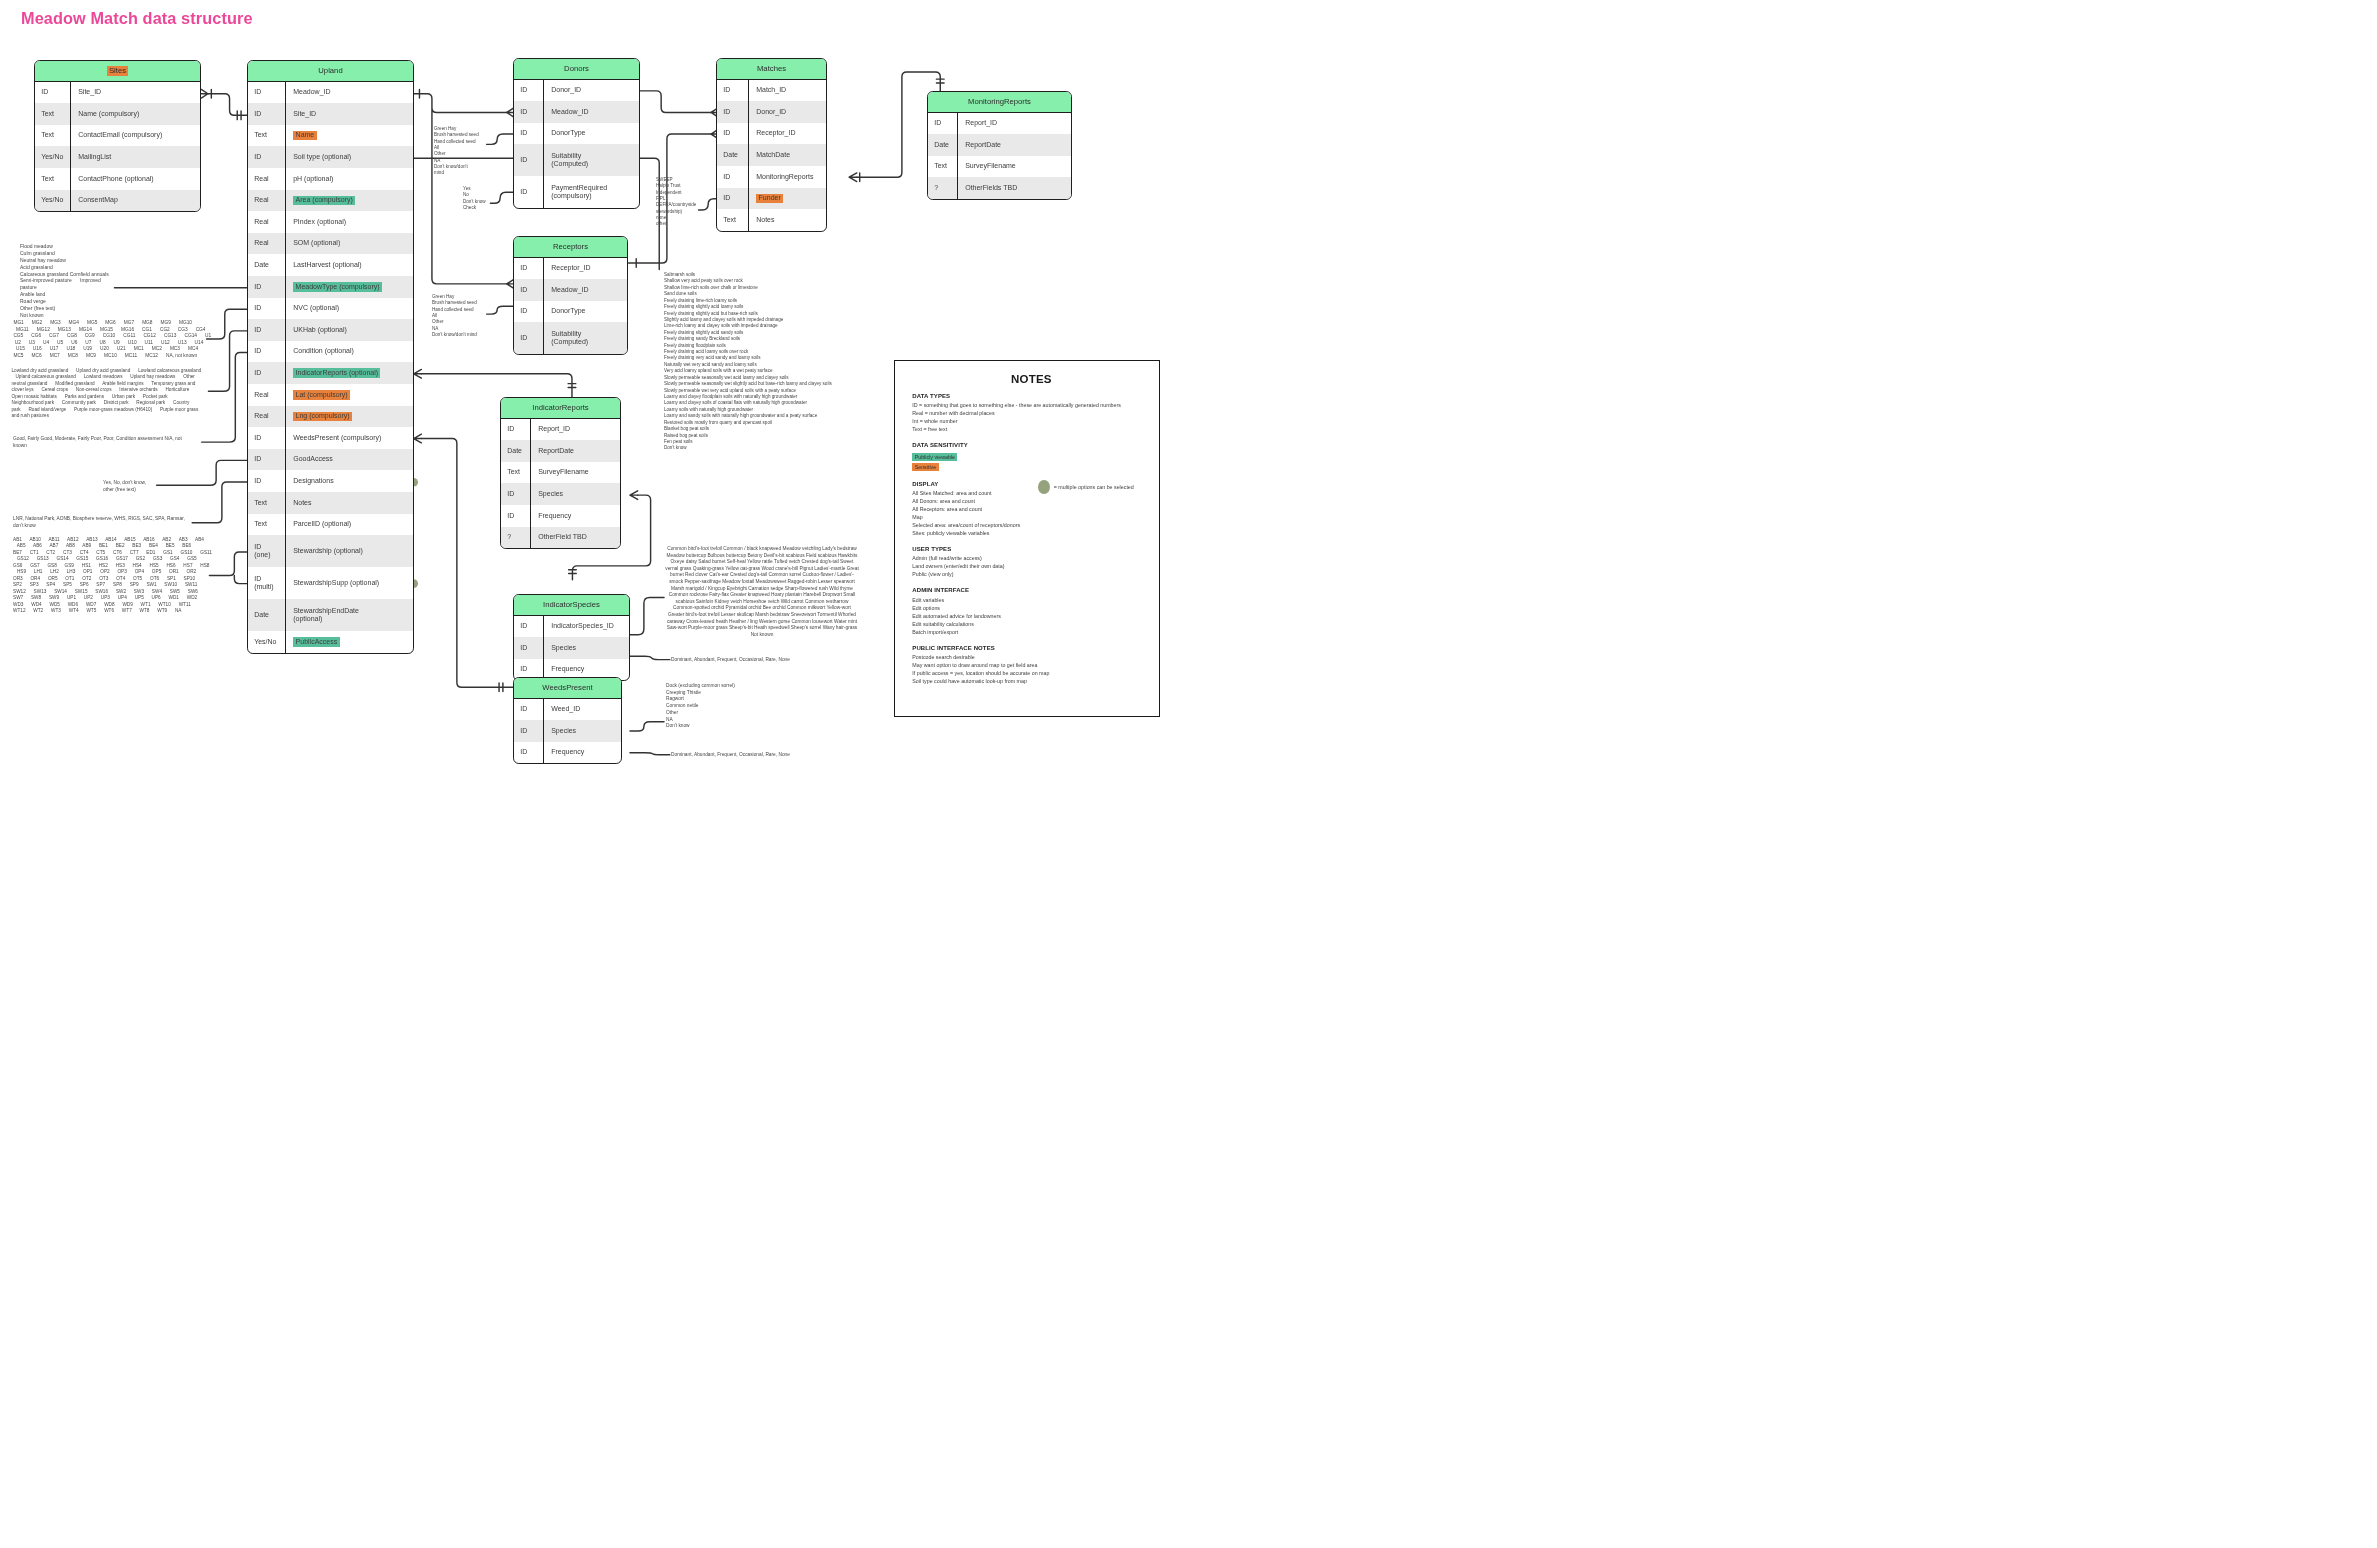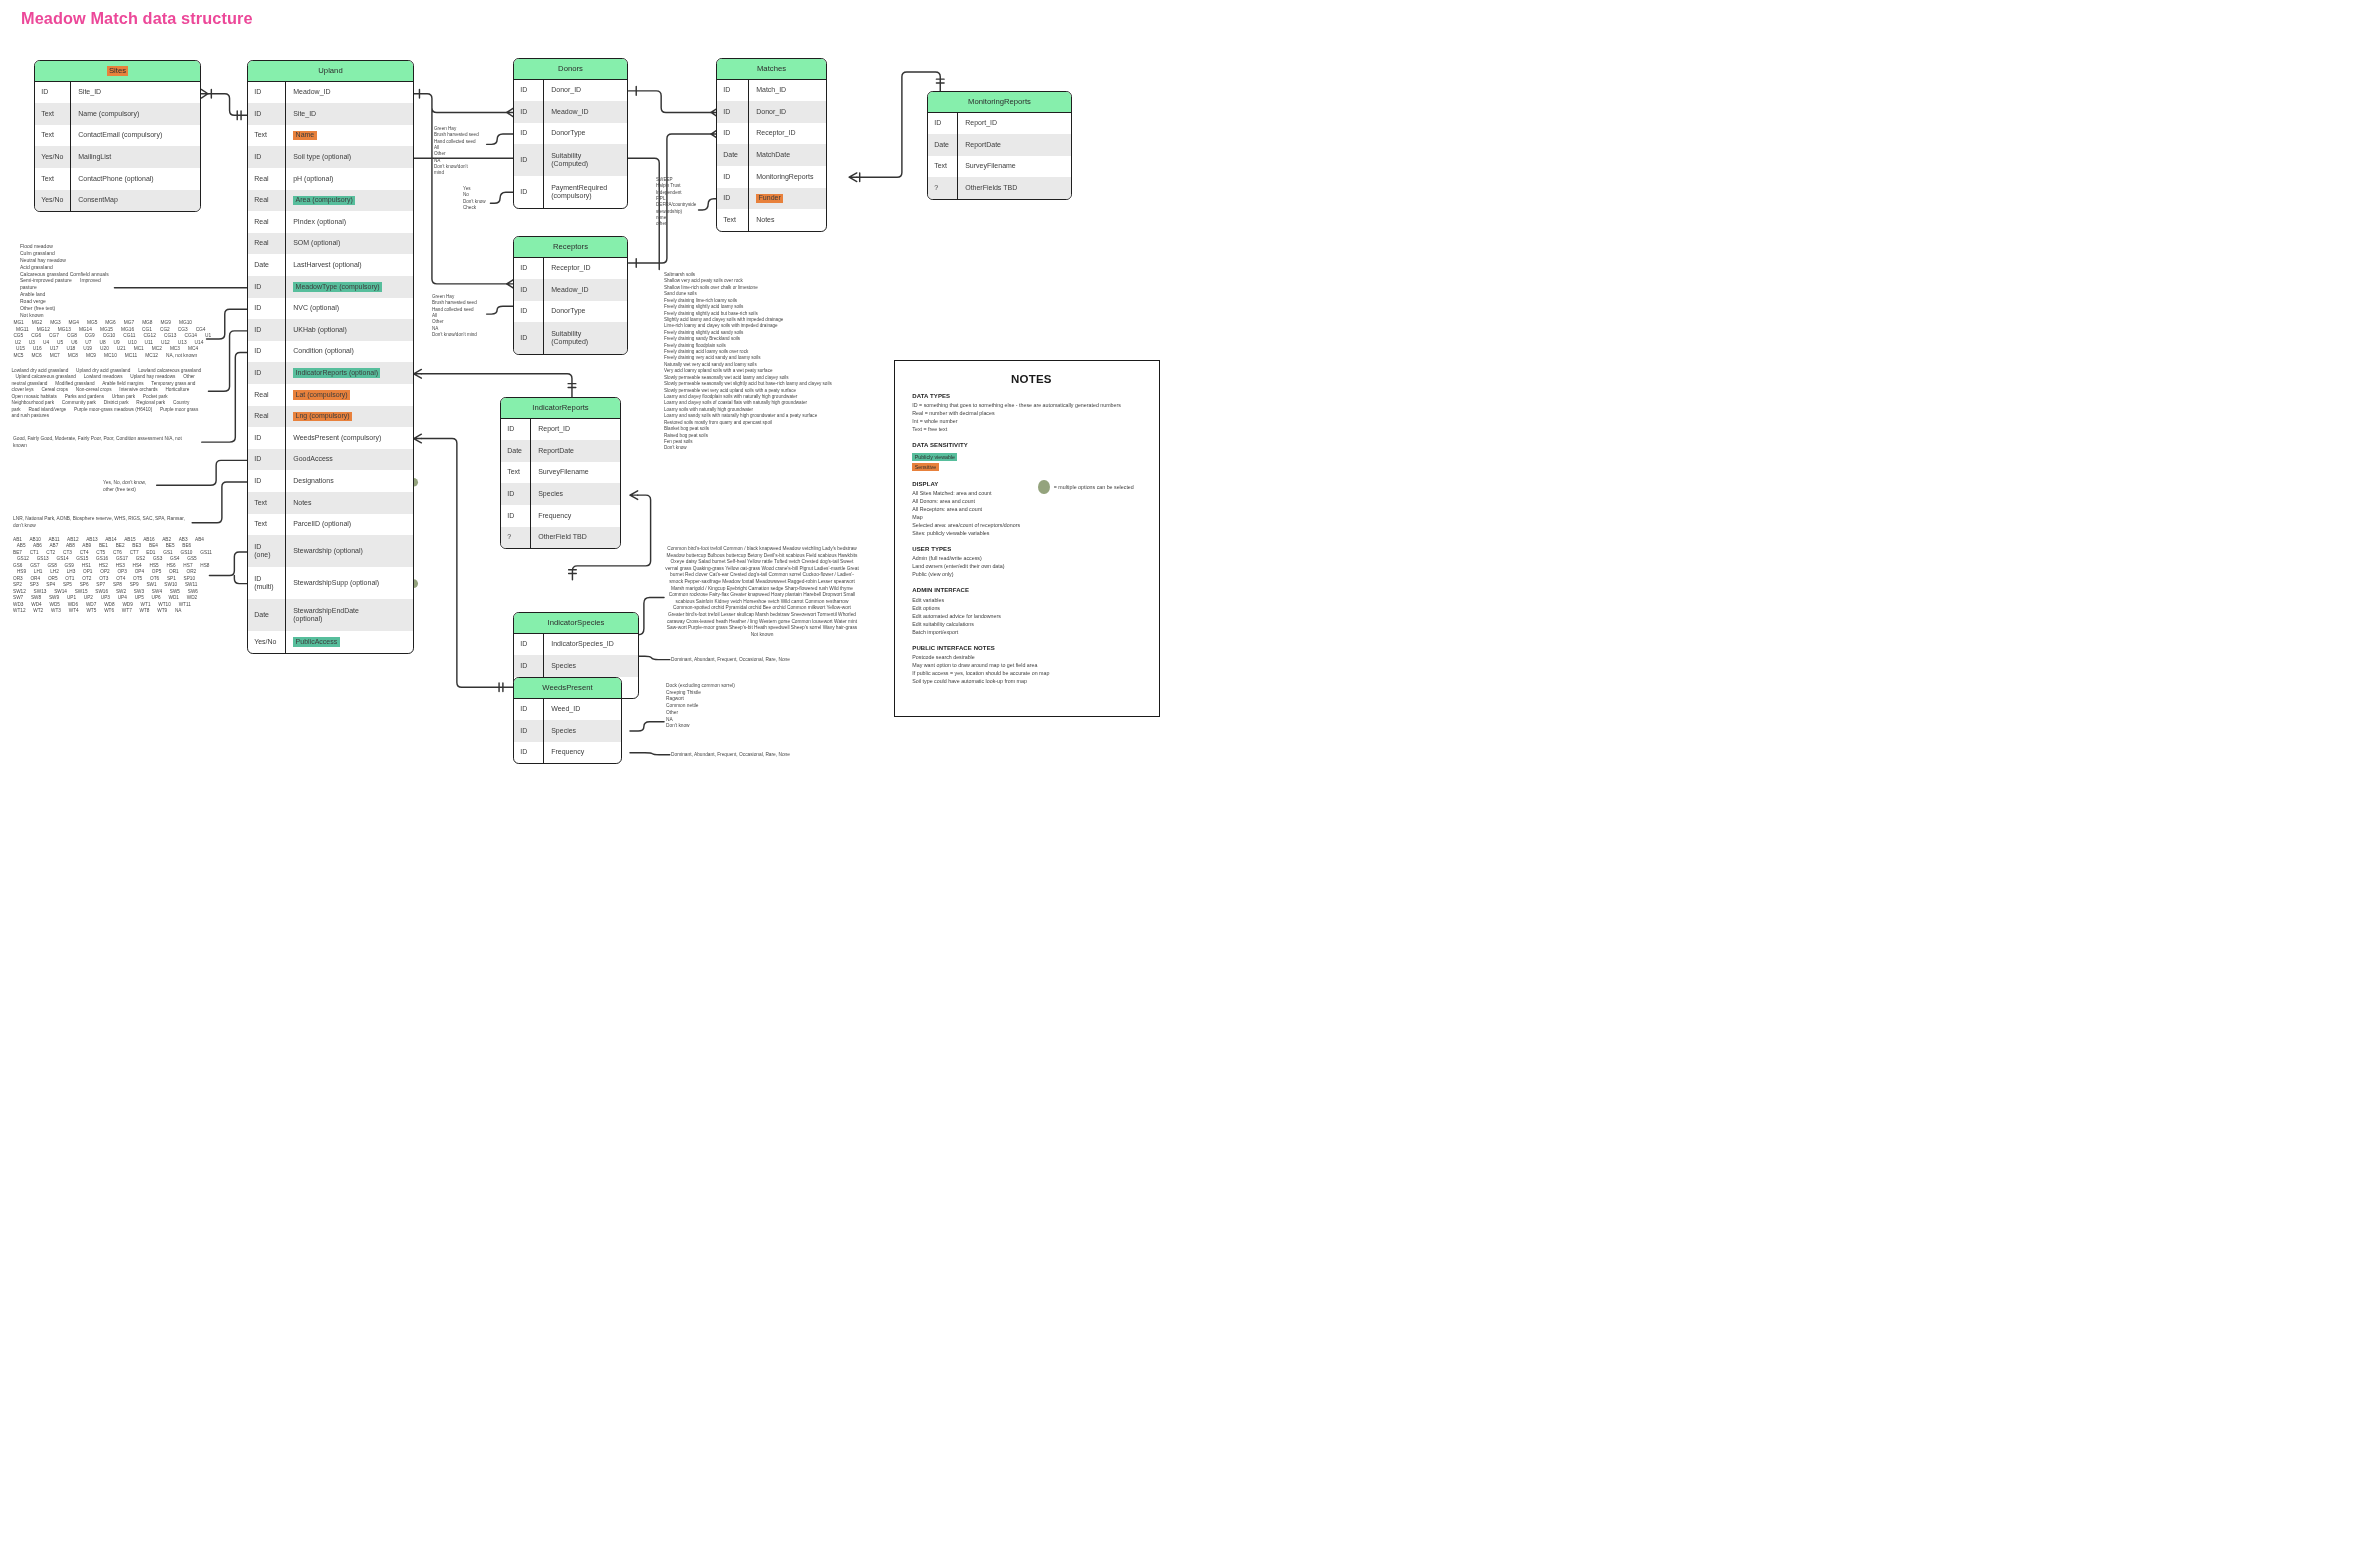--- a/index.html
+++ b/index.html
@@ -229,21 +229,21 @@
           <div class="tcell tc-name"><span>StewardshipEndDate
 (optional)</span></div>
         </div>
         <div class="trow">
           <div class="tcell tc-type">Yes/No</div>
           <div class="tcell tc-name"><span class="hl-green">PublicAccess</span></div>
         </div>
       </div>
   </div>
 
-  <div class="table" style="left:513px;top:58px;width:115px;--tw:30px">
+  <div class="table" style="left:513px;top:58px;width:127px;--tw:30px">
     <div class="thead">
         <span>Donors</span>
       </div>
     <div class="tbody">
         <div class="trow">
           <div class="tcell tc-type">ID</div>
           <div class="tcell tc-name"><span>Donor_ID</span></div>
         </div>
         <div class="trow">
           <div class="tcell tc-type">ID</div>
@@ -376,21 +376,21 @@
           <div class="tcell tc-type">ID</div>
           <div class="tcell tc-name"><span>Frequency</span></div>
         </div>
         <div class="trow">
           <div class="tcell tc-type">?</div>
           <div class="tcell tc-name"><span>OtherField TBD</span></div>
         </div>
       </div>
   </div>
 
-  <div class="table" style="left:513px;top:612px;width:126px;--tw:30px">
+  <div class="table" style="left:513px;top:594px;width:117px;--tw:30px">
     <div class="thead">
         <span>IndicatorSpecies</span>
       </div>
     <div class="tbody">
         <div class="trow">
           <div class="tcell tc-type">ID</div>
           <div class="tcell tc-name"><span>IndicatorSpecies_ID</span></div>
         </div>
         <div class="trow">
           <div class="tcell tc-type">ID</div>

